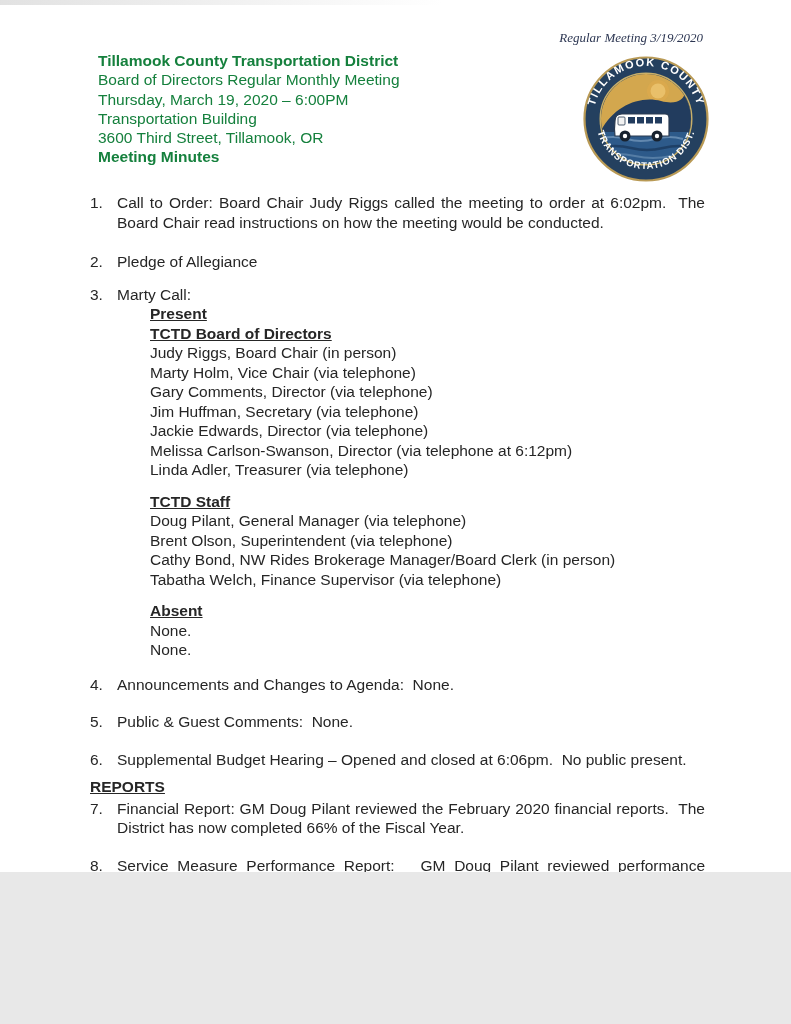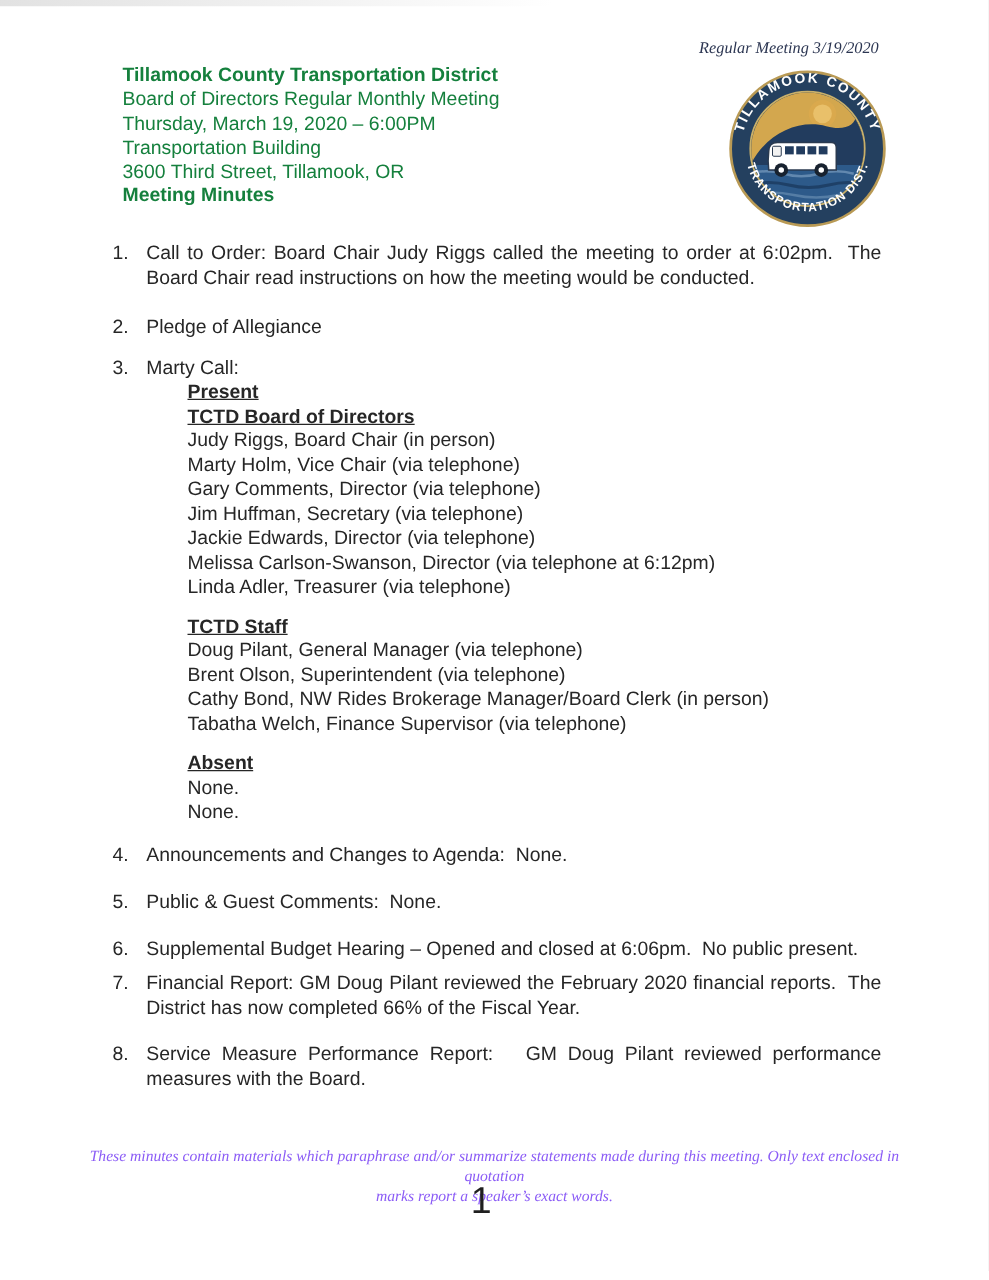--- a/index.html
+++ b/index.html
@@ -1,17 +1,17 @@
 <!DOCTYPE html>
 <html><head>
 <meta charset="utf-8">
 <style>
   html,body { margin:0; padding:0; background:#e8e8e8; }
   .page {
-    position:relative; width:791px; height:1024px; margin:0 auto;
+    position:relative; width:791px; height:872px; margin:0 auto;
     background:#ffffff; overflow:hidden;
     font-family:"Liberation Sans", sans-serif; color:#262626;
   }
   .scan-edge {
     position:absolute; top:0; left:0; width:70%; height:5px;
     background:linear-gradient(to right, rgba(190,190,190,.45), rgba(255,255,255,0) 80%);
   }
   .annotation {
     position:absolute; top:30px; right:88px;
     font-family:"Liberation Serif", serif; font-style:italic;
@@ -156,20 +156,21 @@
     </div>
 
     <div class="item mb18">
       <span class="num">5.</span><span class="txt">Public &amp; Guest Comments:  None.</span>
     </div>
 
     <div class="item mb8">
       <span class="num">6.</span><span class="txt">Supplemental Budget Hearing – Opened and closed at 6:06pm.  No public present.</span>
     </div>
 
+    <div class="reports-hd">REPORTS</div>
 
     <div class="item just mb18">
       <span class="num">7.</span>
         <span class="txt">Financial Report: GM Doug Pilant reviewed the February 2020 financial reports.  The District has now completed 66% of the Fiscal Year.</span>
     </div>
 
     <div class="item just tight">
       <span class="num">8.</span>
         <span class="txt">Service Measure Performance Report:   GM Doug Pilant reviewed performance measures with the Board.</span>
     </div>

